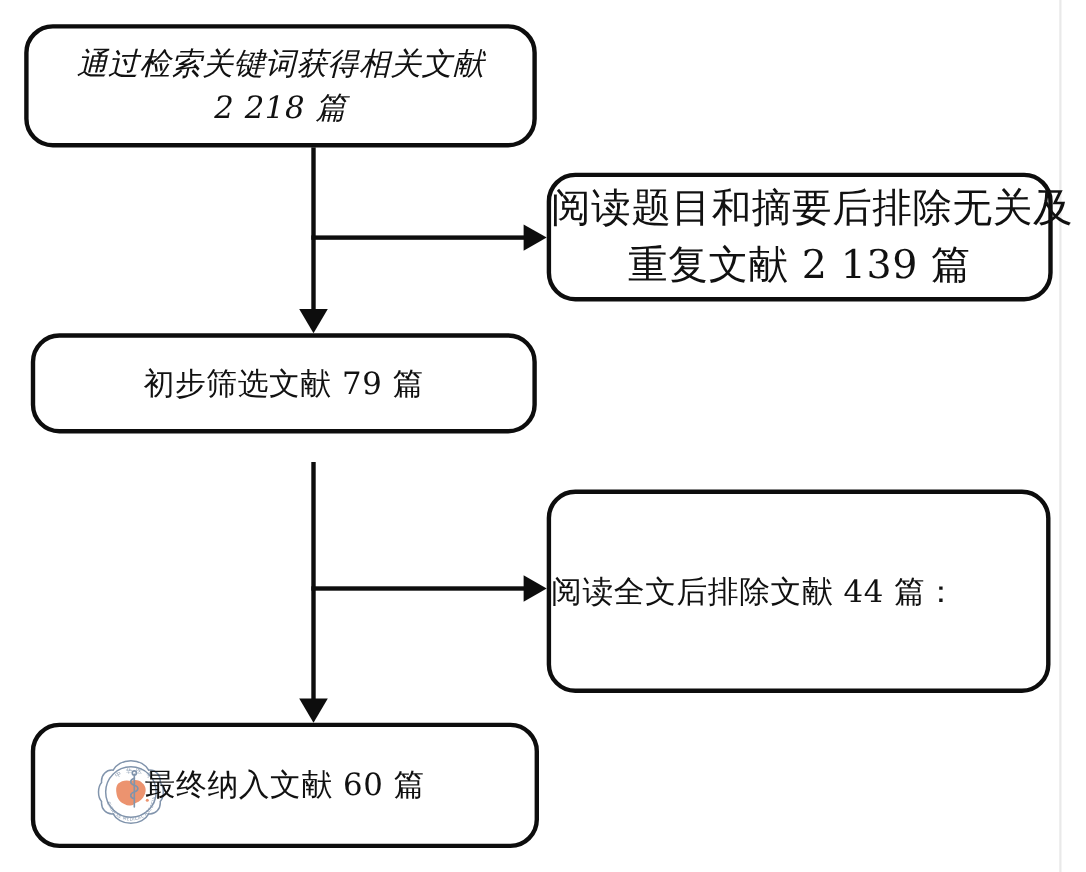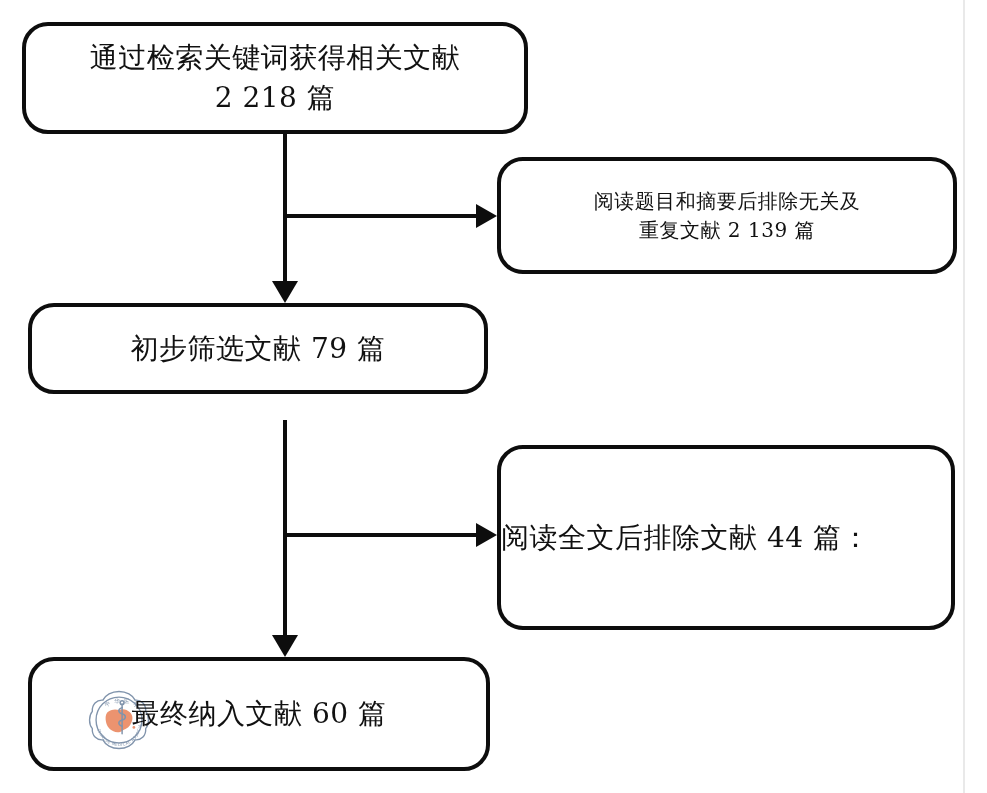--- a/index.html
+++ b/index.html
@@ -39,22 +39,22 @@
   .node .line {
     display: block;
     white-space: nowrap;
     line-height: 1.42;
     letter-spacing: 0.5px;
   }
   .center .line { text-align: center; }
   .left .line { text-align: left; }
 
   
-  #node-search      { left: 22px;  top: 22px;  width: 506px; height: 112px; font-size: 28px; }
-  #node-excluded-1  { left: 497px; top: 157px; width: 460px; height: 117px; font-size: 20px; }
+  #node-search      { left: 22px;  top: 22px;  width: 466px; height: 112px; font-size: 28px; font-style: italic; }
+  #node-excluded-1  { left: 497px; top: 157px; width: 460px; height: 117px; font-size: 36px; }
   #node-initial     { left: 28px;  top: 303px; width: 460px; height: 91px; font-size: 28px; }
   #node-excluded-2  { left: 497px; top: 445px; width: 458px; height: 185px; font-size: 28px; }
   #node-included    { left: 28px;  top: 657px; width: 462px; height: 114px; font-size: 28px; }
 
   
   .conn {
     position: absolute;
     background: #0d0d0d;
   }
   .v-line { width: 4px; }

